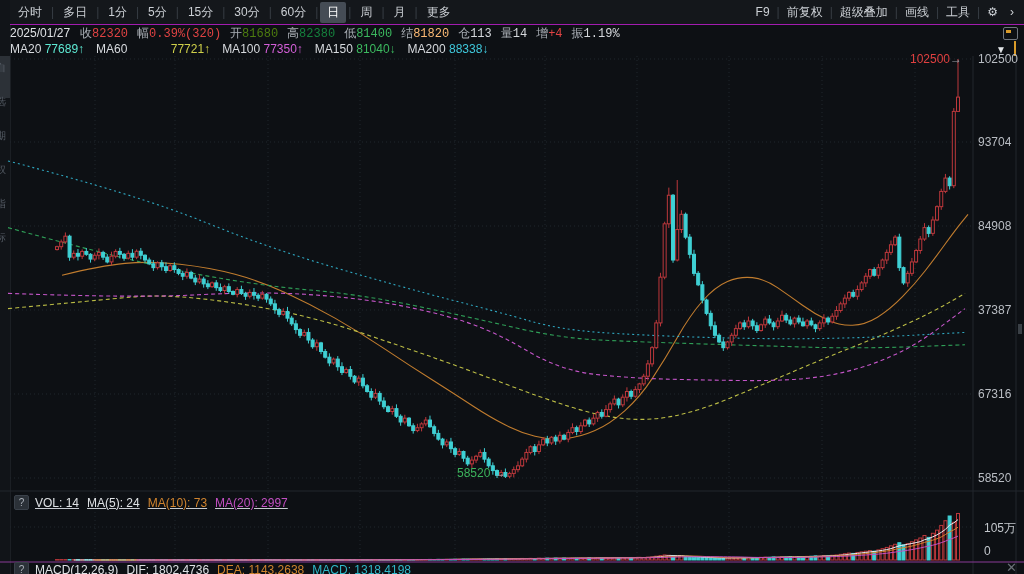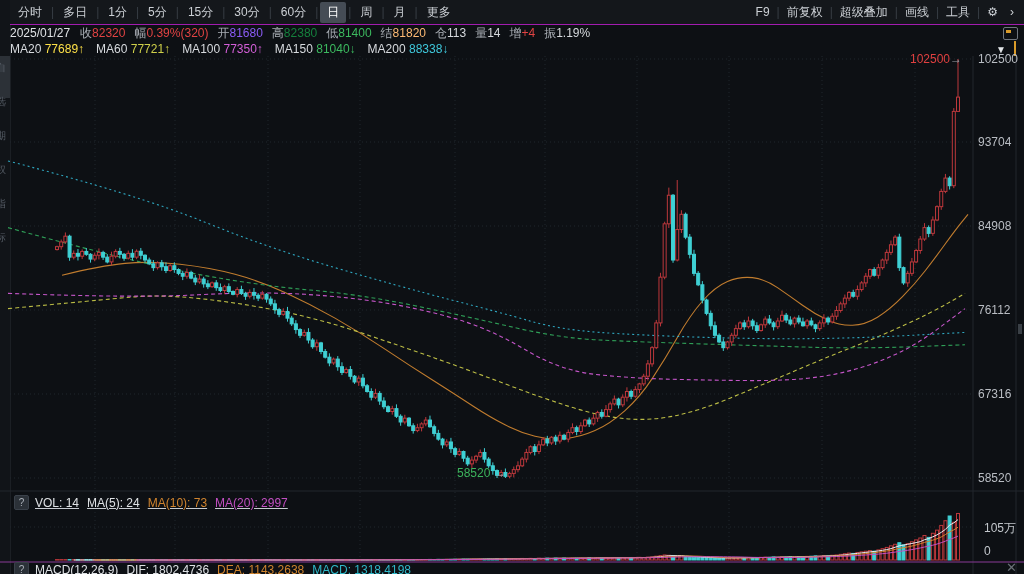--- a/index.html
+++ b/index.html
@@ -9,21 +9,21 @@
         display:flex;align-items:center;border-bottom:1px solid #a21caf;}
   .tabs{display:flex;align-items:center;}
   .tab{padding:2px 7px;margin:0 1px;color:#ccd0d5;cursor:pointer;white-space:nowrap;}
   .tab.active{background:#454c55;color:#fff;border-radius:2px;}
   .tsep{color:#383e45;margin:0 1px;}
   .row1-right{margin-left:auto;display:flex;align-items:center;padding-right:4px;}
   .ritem{padding:2px 6px;color:#ccd0d5;white-space:nowrap;}
   .row2{position:absolute;left:10px;top:24px;right:0;height:18px;display:flex;align-items:center;white-space:nowrap;}
   .sym{color:#e8eaec;margin-right:10px;}
   .dt{color:#dfe2e5;margin-right:10px;}
-  .fld{margin-right:9px;}
+  .fld{margin-right:9px;font-family:Liberation Mono, monospace;}
   .fld .lab{color:#a9aeb5;}
   .row3{position:absolute;left:10px;top:42px;right:0;height:14px;display:flex;align-items:center;white-space:nowrap;}
   .mait{margin-right:12px;}
   .mait .lab{color:#d7dade;}
   .range-wrap{margin-left:auto;display:flex;align-items:center;padding-right:8px;}
   .range{color:#d8dbde;text-decoration:underline;}
   .range-arrow{color:#e3e6e9;margin-left:2px;font-size:10px;}
   .lock{margin-left:8px;display:inline-block;}
   .lock .sh{width:5px;height:4px;border:1.5px solid #d99b2a;border-bottom:none;border-radius:3px 3px 0 0;margin:0 auto;}
   .lock .bd{width:9px;height:7px;background:#d99b2a;border-radius:1px;}
@@ -100,36 +100,36 @@
         <span class="ritem">⚙</span>
         <span class="ritem">›</span>
       </div>
   </div>
 
   <div class="row2">
     <span class="dt">2025/01/27</span>
     <span id="info-fields" style="display:flex;">
         <span class="fld"><span class="lab">收</span><span style="color: rgb(224, 67, 67);">82320</span></span>
         <span class="fld"><span class="lab">幅</span><span style="color: rgb(224, 67, 67);">0.39%(320)</span></span>
-        <span class="fld"><span class="lab">开</span><span style="color: #8b5cf6;">81680</span></span>
+        <span class="fld"><span class="lab">开</span><span style="color: #4d7c0f;">81680</span></span>
         <span class="fld"><span class="lab">高</span><span style="color: #15803d;">82380</span></span>
         <span class="fld"><span class="lab">低</span><span style="color: rgb(60, 185, 95);">81400</span></span>
         <span class="fld"><span class="lab">结</span><span style="color: #fdba74;">81820</span></span>
         <span class="fld"><span class="lab">仓</span><span style="color: rgb(213, 216, 220);">113</span></span>
         <span class="fld"><span class="lab">量</span><span style="color: rgb(213, 216, 220);">14</span></span>
         <span class="fld"><span class="lab">增</span><span style="color: rgb(224, 67, 67);">+4</span></span>
         <span class="fld"><span class="lab">振</span><span style="color: rgb(213, 216, 220);">1.19%</span></span>
       </span>
     <span style="margin-left:auto;margin-right:6px;" class="app-ic"></span>
   </div>
 
   <div class="row3">
     <span id="ma-items" style="display:flex;">
-        <span class="mait"><span class="lab">MA20 </span><span style="color: #fde047; margin-top: 17px;">77689↑</span></span>
-        <span class="mait"><span class="lab">MA60 </span><span style="color: rgb(207, 208, 74);">77721↑</span></span>
+        <span class="mait"><span class="lab">MA20 </span><span style="color: #5eead4; margin-top: 17px;">77689↑</span></span>
+        <span class="mait"><span class="lab">MA60 </span><span style="color: rgb(207, 208, 74); margin-left: 40px;">77721↑</span></span>
         <span class="mait"><span class="lab">MA100 </span><span style="color: rgb(212, 95, 216);">77350↑</span></span>
         <span class="mait"><span class="lab">MA150 </span><span style="color: rgb(60, 185, 95);">81040↓</span></span>
         <span class="mait"><span class="lab">MA200 </span><span style="color: rgb(63, 200, 220);">88338↓</span></span>
       </span>
     <span class="range-wrap">
       <span class="range-arrow">▼</span>
       <span class="lock"><span class="sh"></span><span class="bd"></span></span>
     </span>
   </div>
 
@@ -810,21 +810,21 @@
       <rect x="956.5" y="513.4857142857143" width="3" height="46.51428571428571" fill="#0d1014" stroke="#bd383c" stroke-width="1"></rect>
       <polyline points="73.76279069767442,559.9943428571429 77.95348837209302,559.9943428571429 82.14418604651163,559.9943428571429 86.33488372093024,559.9943428571429 90.52558139534884,559.9956 94.71627906976744,559.9956 98.90697674418604,559.9956 103.09767441860465,559.9956 107.28837209302326,559.9949714285714 111.47906976744186,559.9949714285714 115.66976744186047,559.9943428571429 119.86046511627907,559.9937142857143 124.05116279069767,559.9943428571429 128.24186046511628,559.9943428571429 132.43255813953488,559.9943428571429 136.6232558139535,559.9956 140.81395348837208,559.9956 145.0046511627907,559.9956 149.1953488372093,559.9956 153.3860465116279,559.9943428571429 157.5767441860465,559.9937142857143 161.7674418604651,559.9930857142857 165.9581395348837,559.9924571428571 170.14883720930231,559.9912 174.33953488372094,559.9912 178.53023255813952,559.9912 182.72093023255815,559.9912 186.91162790697675,559.9899428571429 191.10232558139535,559.9905714285715 195.29302325581395,559.9893142857143 199.48372093023255,559.9880571428571 203.67441860465115,559.9880571428571 207.86511627906975,559.9874285714286 212.05581395348838,559.9868 216.24651162790698,559.9861714285714 220.43720930232558,559.9855428571428 224.62790697674419,559.9830285714286 228.8186046511628,559.9824 233.0093023255814,559.9817714285714 237.2,559.9805142857143 241.39069767441862,559.9798857142857 245.58139534883722,559.9786285714285 249.77209302325582,559.978 253.96279069767442,559.9748571428571 258.153488372093,559.9736 262.3441860465116,559.9698285714286 266.5348837209302,559.9692 270.72558139534885,559.9641714285714 274.9162790697674,559.9629142857143 279.10697674418606,559.9578857142857 283.29767441860463,559.956 287.48837209302326,559.9497142857143 291.6790697674419,559.9478285714285 295.86976744186046,559.9396571428572 300.06046511627903,559.9384 304.25116279069766,559.9289714285715 308.4418604651163,559.9226857142858 312.6325581395349,559.912 316.8232558139535,559.9088571428572 321.01395348837207,559.8962857142857 325.2046511627907,559.8931428571428 329.3953488372093,559.8837142857143 333.5860465116279,559.8805714285714 337.7767441860465,559.868 341.9674418604651,559.8648571428571 346.15813953488373,559.8522857142857 350.3488372093023,559.8491428571429 354.53953488372093,559.8365714285715 358.7302325581395,559.8302857142858 362.92093023255813,559.8145714285714 367.11162790697676,559.8082857142857 371.30232558139534,559.7894285714285 375.49302325581397,559.7831428571428 379.68372093023254,559.7642857142857 383.87441860465117,559.758 388.06511627906974,559.736 392.25581395348837,559.7297142857143 396.446511627907,559.7045714285714 400.6372093023256,559.6982857142857 404.8279069767442,559.6731428571428 409.0186046511628,559.6605714285714 413.2093023255814,559.6291428571428 417.4,559.6165714285714 421.5906976744186,559.5788571428571 425.78139534883724,559.56 429.9720930232558,559.5222857142857 434.16279069767444,559.5097142857143 438.353488372093,559.4657142857143 442.54418604651164,559.4531428571429 446.7348837209302,559.4091428571429 450.92558139534884,559.3965714285714 455.1162790697674,559.3462857142857 459.30697674418604,559.3148571428571 463.4976744186047,559.252 467.68837209302325,559.2268571428572 471.8790697674419,559.164 476.06976744186045,559.1388571428571 480.2604651162791,559.0948571428571 484.45116279069765,559.0822857142857 488.6418604651163,559.0257142857142 492.83255813953485,559.0131428571428 497.0232558139535,558.9502857142858 501.2139534883721,558.9314285714286 505.4046511627907,558.8685714285714 509.5953488372093,558.8371428571429 513.7860465116279,558.7554285714285 517.9767441860465,558.7302857142857 522.167441860465,558.636 526.3581395348838,558.5982857142857 530.5488372093023,558.5228571428571 534.7395348837209,558.504 538.9302325581396,558.4222857142857 543.1209302325581,558.4222857142857 547.3116279069768,558.3468571428572 551.5023255813953,558.3468571428572 555.693023255814,558.2714285714286 559.8837209302326,558.2714285714286 564.0744186046511,558.2085714285714 568.2651162790698,558.2211428571428 572.4558139534884,558.1582857142857 576.646511627907,558.1708571428571 580.8372093023256,558.108 585.0279069767441,558.108 589.2186046511628,558.0325714285714 593.4093023255814,558.0325714285714 597.6,557.9571428571429 601.7906976744187,557.9571428571429 605.9813953488372,557.8817142857143 610.1720930232558,557.8817142857143 614.3627906976744,557.8 618.553488372093,557.8 622.7441860465116,557.7182857142857 626.9348837209302,557.7182857142857 631.1255813953488,557.6428571428571 635.3162790697675,557.6428571428571 639.5069767441861,557.5485714285714 643.6976744186046,557.536 647.8883720930232,557.4228571428572 652.0790697674419,557.2971428571428 656.2697674418605,557.0142857142857 660.460465116279,556.6685714285715 664.6511627906976,556.1657142857143 668.8418604651163,555.7885714285715 673.0325581395349,555.6 677.2232558139535,555.6 681.413953488372,555.6314285714286 685.6046511627907,555.9457142857143 689.7953488372093,556.26 693.9860465116279,556.5114285714286 698.1767441860466,556.7314285714285 702.3674418604651,557.0771428571428 706.5581395348837,557.2971428571428 710.7488372093023,557.4857142857143 714.939534883721,557.6428571428571 719.1302325581395,557.8 723.3209302325581,557.8942857142857 727.5116279069767,557.9885714285714 731.7023255813954,557.9885714285714 735.893023255814,557.9885714285714 740.0837209302325,557.8942857142857 744.2744186046511,557.8628571428571 748.4651162790698,557.7371428571429 752.6558139534884,557.7057142857143 756.8465116279069,557.6114285714285 761.0372093023256,557.5485714285714 765.2279069767442,557.4228571428572 769.4186046511628,557.3914285714286 773.6093023255814,557.2657142857142 777.8,557.2028571428572 781.9906976744186,557.1085714285714 786.1813953488372,557.0771428571428 790.3720930232558,556.9514285714286 794.5627906976745,556.92 798.753488372093,556.7942857142857 802.9441860465116,556.7628571428571 807.1348837209302,556.6371428571429 811.3255813953489,556.5428571428571 815.5162790697674,556.3542857142858 819.706976744186,556.26 823.8976744186047,556.04 828.0883720930233,555.9457142857143 832.2790697674419,555.7571428571429 836.4697674418604,555.5685714285714 840.660465116279,555.2228571428572 844.8511627906977,554.8457142857143 849.0418604651163,554.28 853.2325581395348,553.9028571428571 857.4232558139535,553.4 861.6139534883721,552.8971428571429 865.8046511627907,552.3942857142857 869.9953488372093,551.8914285714286 874.1860465116279,551.4514285714286 878.3767441860465,550.9485714285714 882.5674418604651,550.32 886.7581395348838,549.5657142857143 890.9488372093023,548.6228571428571 895.1395348837209,547.24 899.3302325581395,545.7942857142857 903.5209302325582,545.04 907.7116279069768,544.2857142857143 911.9023255813953,543.4685714285714 916.0930232558139,542.5885714285714 920.2837209302326,541.6457142857142 924.4744186046512,539.76 928.6651162790697,538.5028571428571 932.8558139534883,536.8057142857143 937.046511627907,534.8571428571429 941.2372093023256,532.3428571428572 945.4279069767442,529.3885714285715 949.6186046511627,525.1142857142858 953.8093023255814,522.9142857142857 958,519.5828571428572" fill="none" stroke="#e8eaec" stroke-width="1"></polyline>
       <polyline points="94.71627906976744,559.9949714285714 98.90697674418604,559.9949714285714 103.09767441860465,559.9949714285714 107.28837209302326,559.9946571428571 111.47906976744186,559.9952857142857 115.66976744186047,559.9949714285714 119.86046511627907,559.9946571428571 124.05116279069767,559.9949714285714 128.24186046511628,559.9946571428571 132.43255813953488,559.9946571428571 136.6232558139535,559.9949714285714 140.81395348837208,559.9946571428571 145.0046511627907,559.9949714285714 149.1953488372093,559.9949714285714 153.3860465116279,559.9943428571429 157.5767441860465,559.9946571428571 161.7674418604651,559.9943428571429 165.9581395348837,559.9940285714285 170.14883720930231,559.9934 174.33953488372094,559.9927714285715 178.53023255813952,559.9924571428571 182.72093023255815,559.9921428571429 186.91162790697675,559.9912 191.10232558139535,559.9908857142857 195.29302325581395,559.9902571428571 199.48372093023255,559.9896285714286 203.67441860465115,559.9896285714286 207.86511627906975,559.9886857142857 212.05581395348838,559.9886857142857 216.24651162790698,559.9877428571428 220.43720930232558,559.9868 224.62790697674419,559.9855428571428 228.8186046511628,559.9849142857142 233.0093023255814,559.9842857142858 237.2,559.9833428571428 241.39069767441862,559.9827142857143 245.58139534883722,559.9808285714286 249.77209302325582,559.9802 253.96279069767442,559.9783142857143 258.153488372093,559.9770571428571 262.3441860465116,559.9748571428571 266.5348837209302,559.9739142857143 270.72558139534885,559.9710857142857 274.9162790697674,559.9688857142858 279.10697674418606,559.9657428571429 283.29767441860463,559.9629142857143 287.48837209302326,559.9594571428571 291.6790697674419,559.956 295.86976744186046,559.9512857142857 300.06046511627903,559.9481428571429 304.25116279069766,559.9424857142857 308.4418604651163,559.9362 312.6325581395349,559.9299142857143 316.8232558139535,559.9242571428572 321.01395348837207,559.9173428571429 325.2046511627907,559.9110571428571 329.3953488372093,559.9032 333.5860465116279,559.8962857142857 337.7767441860465,559.8884285714286 341.9674418604651,559.8805714285714 346.15813953488373,559.8727142857143 350.3488372093023,559.8664285714286 354.53953488372093,559.8585714285714 358.7302325581395,559.8491428571429 362.92093023255813,559.8397142857143 367.11162790697676,559.8302857142858 371.30232558139534,559.8192857142857 375.49302325581397,559.8098571428571 379.68372093023254,559.7972857142857 383.87441860465117,559.7862857142857 388.06511627906974,559.7721428571429 392.25581395348837,559.7595714285715 396.446511627907,559.7438571428571 400.6372093023256,559.7312857142857 404.8279069767442,559.7155714285715 409.0186046511628,559.6982857142857 413.2093023255814,559.6794285714286 417.4,559.6605714285714 421.5906976744186,559.6385714285715 425.78139534883724,559.6165714285714 429.9720930232558,559.5914285714285 434.16279069767444,559.5694285714286 438.353488372093,559.5411428571429 442.54418604651164,559.516 446.7348837209302,559.4845714285715 450.92558139534884,559.4594285714286 455.1162790697674,559.428 459.30697674418604,559.3902857142857 463.4976744186047,559.3525714285714 467.68837209302325,559.318 471.8790697674419,559.2802857142857 476.06976744186045,559.2425714285714 480.2604651162791,559.2048571428571 484.45116279069765,559.1671428571428 488.6418604651163,559.1262857142857 492.83255813953485,559.0885714285714 497.0232558139535,559.0445714285714 501.2139534883721,559.0131428571428 505.4046511627907,558.9754285714286 509.5953488372093,558.9314285714286 513.7860465116279,558.8842857142857 517.9767441860465,558.8402857142858 522.167441860465,558.7837142857143 526.3581395348838,558.7334285714286 530.5488372093023,558.68 534.7395348837209,558.6297142857143 538.9302325581396,558.5762857142857 543.1209302325581,558.5291428571428 547.3116279069768,558.4725714285714 551.5023255813953,558.4348571428571 555.693023255814,558.3877142857143 559.8837209302326,558.3468571428572 564.0744186046511,558.3154285714286 568.2651162790698,558.284 572.4558139534884,558.2525714285714 576.646511627907,558.2211428571428 580.8372093023256,558.1897142857143 585.0279069767441,558.1582857142857 589.2186046511628,558.1268571428571 593.4093023255814,558.0954285714286 597.6,558.064 601.7906976744187,558.0325714285714 605.9813953488372,557.9948571428572 610.1720930232558,557.9571428571429 614.3627906976744,557.9162857142857 618.553488372093,557.8785714285714 622.7441860465116,557.8377142857142 626.9348837209302,557.8 631.1255813953488,557.7622857142857 635.3162790697675,557.7214285714285 639.5069767441861,557.6742857142857 643.6976744186046,557.6271428571429 647.8883720930232,557.5705714285714 652.0790697674419,557.47 656.2697674418605,557.3285714285714 660.460465116279,557.1085714285714 664.6511627906976,556.8508571428572 668.8418604651163,556.6057142857143 673.0325581395349,556.4485714285714 677.2232558139535,556.3071428571428 681.413953488372,556.15 685.6046511627907,556.0557142857143 689.7953488372093,556.0242857142857 693.9860465116279,556.0557142857143 698.1767441860466,556.1657142857143 702.3674418604651,556.3542857142858 706.5581395348837,556.6214285714286 710.7488372093023,556.8728571428571 714.939534883721,557.0771428571428 719.1302325581395,557.2657142857142 723.3209302325581,557.4857142857143 727.5116279069767,557.6428571428571 731.7023255813954,557.7371428571429 735.893023255814,557.8157142857143 740.0837209302325,557.8471428571429 744.2744186046511,557.8785714285714 748.4651162790698,557.8628571428571 752.6558139534884,557.8471428571429 756.8465116279069,557.8 761.0372093023256,557.7214285714285 765.2279069767442,557.6428571428571 769.4186046511628,557.5642857142857 773.6093023255814,557.4857142857143 777.8,557.4071428571428 781.9906976744186,557.3285714285714 786.1813953488372,557.25 790.3720930232558,557.1714285714286 794.5627906976745,557.0928571428572 798.753488372093,556.9985714285714 802.9441860465116,556.9357142857143 807.1348837209302,556.8571428571429 811.3255813953489,556.7471428571429 815.5162790697674,556.6371428571429 819.706976744186,556.5271428571428 823.8976744186047,556.4014285714286 828.0883720930233,556.2914285714286 832.2790697674419,556.15 836.4697674418604,555.9614285714285 840.660465116279,555.7414285714285 844.8511627906977,555.4428571428572 849.0418604651163,555.1128571428571 853.2325581395348,554.83 857.4232558139535,554.4842857142858 861.6139534883721,554.06 865.8046511627907,553.62 869.9953488372093,553.0857142857143 874.1860465116279,552.6771428571428 878.3767441860465,552.1742857142857 882.5674418604651,551.6085714285714 886.7581395348838,550.98 890.9488372093023,550.2571428571429 895.1395348837209,549.3457142857143 899.3302325581395,548.3714285714286 903.5209302325582,547.68 907.7116279069768,546.9257142857143 911.9023255813953,546.0457142857143 916.0930232558139,544.9142857142857 920.2837209302326,543.72 924.4744186046512,542.4 928.6651162790697,541.3942857142857 932.8558139534883,540.1371428571429 937.046511627907,538.7228571428572 941.2372093023256,536.9942857142858 945.4279069767442,534.5742857142857 949.6186046511627,531.8085714285714 953.8093023255814,529.86 958,527.22" fill="none" stroke="#d0842e" stroke-width="1"></polyline>
       <polyline points="136.6232558139535,559.9949714285714 140.81395348837208,559.9948142857143 145.0046511627907,559.9949714285714 149.1953488372093,559.9948142857143 153.3860465116279,559.9948142857143 157.5767441860465,559.9948142857143 161.7674418604651,559.9945 165.9581395348837,559.9945 170.14883720930231,559.9940285714285 174.33953488372094,559.9937142857143 178.53023255813952,559.9937142857143 182.72093023255815,559.9934 186.91162790697675,559.9930857142857 191.10232558139535,559.9929285714286 195.29302325581395,559.9923 199.48372093023255,559.9921428571429 203.67441860465115,559.9919857142858 207.86511627906975,559.9913571428572 212.05581395348838,559.9910428571428 216.24651162790698,559.9902571428571 220.43720930232558,559.9896285714286 224.62790697674419,559.9888428571429 228.8186046511628,559.9880571428571 233.0093023255814,559.9875857142857 237.2,559.9868 241.39069767441862,559.9861714285714 245.58139534883722,559.9852285714286 249.77209302325582,559.9844428571429 253.96279069767442,559.9835 258.153488372093,559.9824 262.3441860465116,559.9808285714286 266.5348837209302,559.9797285714286 270.72558139534885,559.978 274.9162790697674,559.9765857142858 279.10697674418606,559.9745428571429 283.29767441860463,559.9728142857143 287.48837209302326,559.9701428571428 291.6790697674419,559.9681 295.86976744186046,559.9648 300.06046511627903,559.9626 304.25116279069766,559.9586714285714 308.4418604651163,559.9550571428572 312.6325581395349,559.9505 316.8232558139535,559.9465714285715 321.01395348837207,559.9415428571428 325.2046511627907,559.9369857142857 329.3953488372093,559.9313285714286 333.5860465116279,559.9261428571428 337.7767441860465,559.9198571428572 341.9674418604651,559.9143571428572 346.15813953488373,559.9076 350.3488372093023,559.9013142857143 354.53953488372093,559.8942428571429 358.7302325581395,559.8867 362.92093023255813,559.8785285714285 367.11162790697676,559.8706714285714 371.30232558139534,559.8612428571429 375.49302325581397,559.8530714285714 379.68372093023254,559.8428571428572 383.87441860465117,559.8334285714286 388.06511627906974,559.8224285714285 392.25581395348837,559.813 396.446511627907,559.8012142857143 400.6372093023256,559.7902142857143 404.8279069767442,559.7776428571428 409.0186046511628,559.7642857142857 413.2093023255814,559.7493571428571 417.4,559.7352142857143 421.5906976744186,559.7179285714286 425.78139534883724,559.7014285714286 429.9720930232558,559.6817857142858 434.16279069767444,559.6645 438.353488372093,559.6425 442.54418604651164,559.6236428571428 446.7348837209302,559.6000714285715 450.92558139534884,559.5788571428571 455.1162790697674,559.5537142857142 459.30697674418604,559.5254285714286 463.4976744186047,559.4955714285715 467.68837209302325,559.4672857142857 471.8790697674419,559.4358571428571 476.06976744186045,559.406 480.2604651162791,559.373 484.45116279069765,559.3415714285715 488.6418604651163,559.3054285714286 492.83255813953485,559.274 497.0232558139535,559.2362857142857 501.2139534883721,559.2017142857143 505.4046511627907,559.164 509.5953488372093,559.1247142857143 513.7860465116279,559.0822857142857 517.9767441860465,559.0414285714286 522.167441860465,558.9942857142858 526.3581395348838,558.9502857142858 530.5488372093023,558.9031428571428 534.7395348837209,558.8591428571428 538.9302325581396,558.8104285714286 543.1209302325581,558.7711428571429 547.3116279069768,558.724 551.5023255813953,558.6831428571429 555.693023255814,558.636 559.8837209302326,558.5935714285714 564.0744186046511,558.5495714285714 568.2651162790698,558.5087142857143 572.4558139534884,558.4662857142857 576.646511627907,558.4254285714286 580.8372093023256,558.383 585.0279069767441,558.3437142857143 589.2186046511628,558.2997142857142 593.4093023255814,558.2651428571429 597.6,558.2258571428572 601.7906976744187,558.1897142857143 605.9813953488372,558.1551428571429 610.1720930232558,558.1205714285715 614.3627906976744,558.0844285714286 618.553488372093,558.0498571428571 622.7441860465116,558.0137142857143 626.9348837209302,557.9791428571428 631.1255813953488,557.9445714285714 635.3162790697675,557.9084285714285 639.5069767441861,557.8691428571428 643.6976744186046,557.8298571428571 647.8883720930232,557.7827142857143 652.0790697674419,557.7135714285714 656.2697674418605,557.6224285714286 660.460465116279,557.4935714285714 664.6511627906976,557.3442857142857 668.8418604651163,557.2028571428572 673.0325581395349,557.1054285714285 677.2232558139535,557.0142857142857 681.413953488372,556.9121428571428 685.6046511627907,556.8414285714285 689.7953488372093,556.7974285714286 693.9860465116279,556.7628571428571 698.1767441860466,556.7471428571429 702.3674418604651,556.7314285714285 706.5581395348837,556.7361428571429 710.7488372093023,556.7392857142858 714.939534883721,556.7628571428571 719.1302325581395,556.7864285714286 723.3209302325581,556.8178571428572 727.5116279069767,556.8492857142858 731.7023255813954,556.8807142857142 735.893023255814,556.9357142857143 740.0837209302325,557.0064285714286 744.2744186046511,557.1164285714285 748.4651162790698,557.2421428571429 752.6558139534884,557.36 756.8465116279069,557.4385714285714 761.0372093023256,557.4935714285714 765.2279069767442,557.5642857142857 769.4186046511628,557.6035714285714 773.6093023255814,557.6114285714285 777.8,557.6114285714285 781.9906976744186,557.5878571428572 786.1813953488372,557.5642857142857 790.3720930232558,557.5171428571429 794.5627906976745,557.47 798.753488372093,557.3992857142857 802.9441860465116,557.3285714285714 807.1348837209302,557.25 811.3255813953489,557.1557142857143 815.5162790697674,557.0614285714286 819.706976744186,556.9671428571429 823.8976744186047,556.865 828.0883720930233,556.7707142857142 832.2790697674419,556.6607142857143 836.4697674418604,556.5271428571428 840.660465116279,556.37 844.8511627906977,556.1892857142857 849.0418604651163,555.985 853.2325581395348,555.7885714285715 857.4232558139535,555.5607142857143 861.6139534883721,555.2935714285715 865.8046511627907,555.0107142857142 869.9953488372093,554.6885714285714 874.1860465116279,554.4135714285715 878.3767441860465,554.0678571428572 882.5674418604651,553.675 886.7581395348838,553.2114285714285 890.9488372093023,552.685 895.1395348837209,552.0878571428572 899.3302325581395,551.4278571428572 903.5209302325582,550.87 907.7116279069768,550.2728571428571 911.9023255813953,549.5657142857143 916.0930232558139,548.7957142857143 920.2837209302326,547.9471428571428 924.4744186046512,547.0042857142857 928.6651162790697,546.1871428571428 932.8558139534883,545.1971428571428 937.046511627907,544.0342857142857 941.2372093023256,542.6828571428572 945.4279069767442,541.1271428571429 949.6186046511627,539.3671428571429 953.8093023255814,537.9528571428572 958,536.0671428571428" fill="none" stroke="#c24fc2" stroke-width="1"></polyline>
     </svg>
 
   <div id="axis-labels">
       <div class="axis-lab" style="top: 52px;">102500</div>
       <div class="axis-lab" style="top: 135px;">93704</div>
       <div class="axis-lab" style="top: 219px;">84908</div>
-      <div class="axis-lab" style="top: 303px;">76112</div>
+      <div class="axis-lab" style="top: 303px;">37387</div>
       <div class="axis-lab" style="top: 387px;">67316</div>
       <div class="axis-lab" style="top: 471px;">58520</div>
     </div>
   <div class="vol-lab" style="top:520px;">105万</div>
   <div class="vol-lab" style="top:544px;">0</div>
 
   <div class="ann" id="ann-high" style="left: 910px; top: 52px;">
     <span style="color: rgb(224, 64, 64);">102500</span><span class="arr">→</span>
   </div>
   <div class="ann" id="ann-low" style="left: 457px; top: 466px;">

